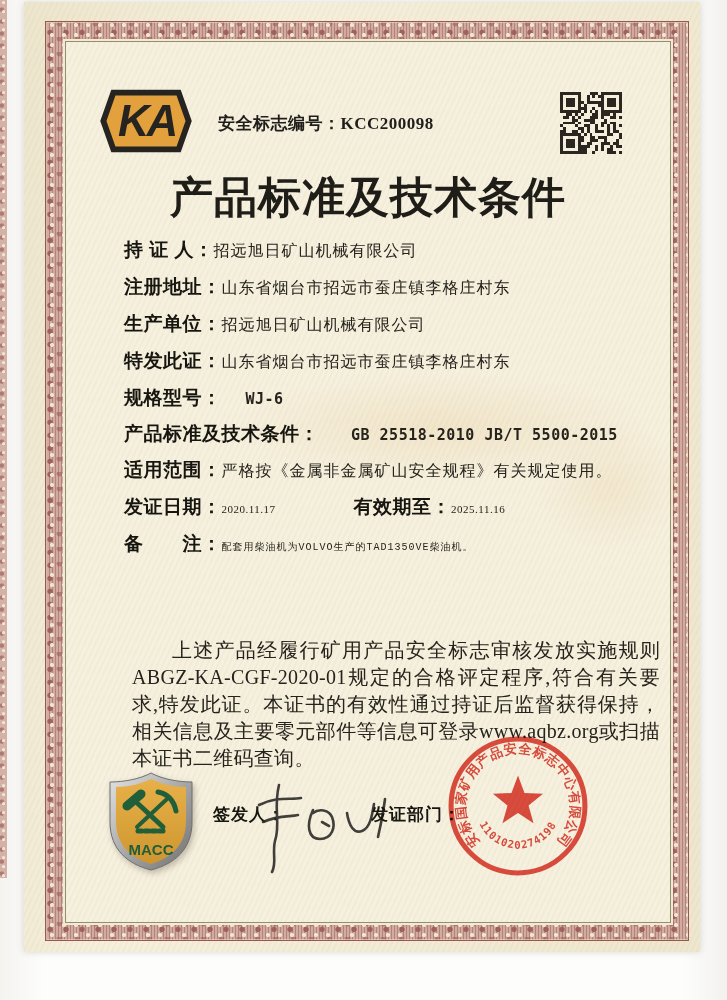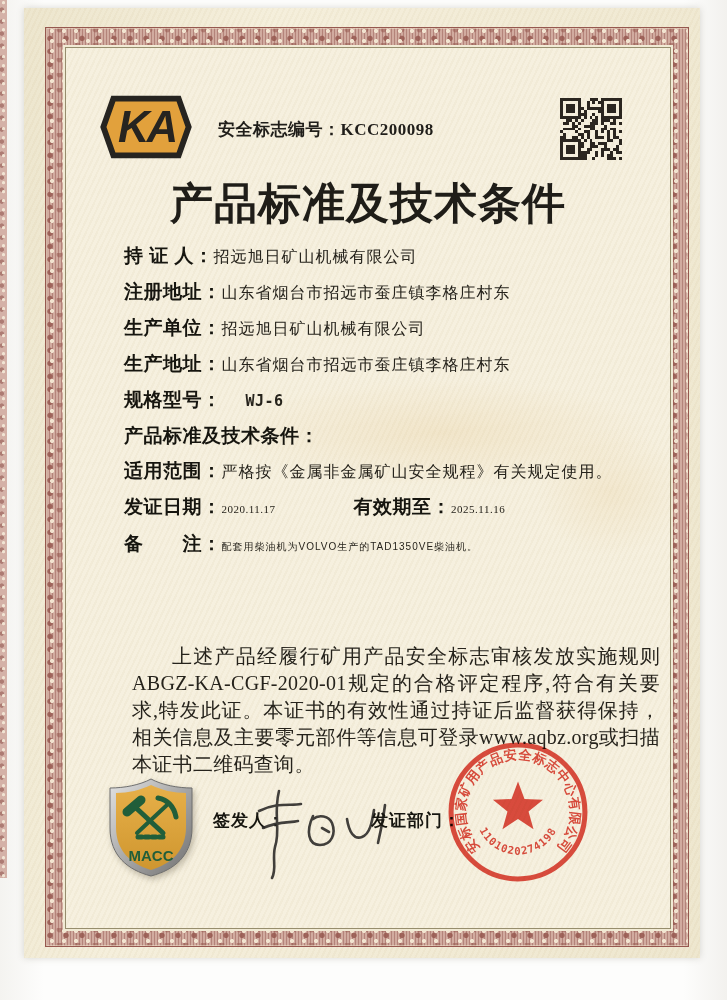--- a/index.html
+++ b/index.html
@@ -6,21 +6,21 @@
   body{
     width:727px;height:1000px;
     background:linear-gradient(90deg,#f4f3f0 0%,#fdfdfc 6%,#fdfdfc 94%,#f2f1ee 100%);
     font-family:"Liberation Sans",sans-serif;
     position:relative;overflow:hidden;
   }
   .page{position:absolute;left:0;top:0;width:727px;height:1000px;}
 
   
   .paper{
-    position:absolute;left:24px;top:8px;width:676px;height:950px;
+    position:absolute;left:24px;top:2px;width:676px;height:950px;
     background:
       repeating-linear-gradient(115deg,rgba(213,199,164,.10) 0 2px,rgba(255,252,240,.08) 2px 5px),
       linear-gradient(100deg,#ece4cb,#f4eeda 30%,#f1ead4 60%,#ede5cc);
     box-shadow:0 0 7px rgba(90,85,70,.22);
   }
 
   
   .band{
     position:absolute;left:21px;top:19px;right:11px;bottom:11px;
     background-color:#c79b90;
@@ -63,21 +63,21 @@
   .doc-title{position:absolute;left:0;top:127px;width:100%;text-align:center;
     font-family:"Liberation Serif",serif;font-weight:700;font-size:43px;color:#1f1d18;letter-spacing:1px;}
 
   
   .rows{position:absolute;left:58px;top:197px;width:530px;}
   .row{display:flex;align-items:baseline;line-height:22px;margin-bottom:13px;white-space:nowrap;}
   .flabel{font-family:"Liberation Sans",sans-serif;font-weight:700;font-size:19px;color:#16150f;
     min-width:84px;letter-spacing:.5px;flex:0 0 auto;}
   .flabel.wide{min-width:0;margin-right:8px;}
   .fvalue{font-size:16px;color:#26231c;}
-  .v-kai{font-family:Liberation Sans, sans-serif;letter-spacing:1px;}
+  .v-kai{font-family:Liberation Mono, monospace;letter-spacing:1px;}
   .v-mono{font-family:"DejaVu Sans Mono",monospace;font-weight:700;font-size:15px;letter-spacing:.5px;padding-left:24px;}
   .v-serif{font-family:"Liberation Serif",serif;font-size:11px;letter-spacing:.5px;}
   .pair2{margin-left:78px;display:flex;align-items:baseline;}
 
   
   .statement{position:absolute;left:34px;top:595px;width:528px;
     font-family:"Liberation Serif",serif;font-size:20px;line-height:27px;color:#26231c;
     text-align:justify;text-indent:2em;letter-spacing:.3px;margin-left:32px;}
 
   
@@ -360,29 +360,30 @@
         </div>
         <div class="row">
           <span class="flabel">注册地址：</span>
           <span class="fvalue v-kai">山东省烟台市招远市蚕庄镇李格庄村东</span>
         </div>
         <div class="row">
           <span class="flabel">生产单位：</span>
           <span class="fvalue v-kai">招远旭日矿山机械有限公司</span>
         </div>
         <div class="row">
-          <span class="flabel">生产地址：</span>
+          <span class="flabel">特发此证：</span>
           <span class="fvalue v-kai">山东省烟台市招远市蚕庄镇李格庄村东</span>
         </div>
         <div class="row">
           <span class="flabel">规格型号：</span>
           <span class="fvalue v-mono">WJ-6</span>
         </div>
         <div class="row">
           <span class="flabel wide">产品标准及技术条件：</span>
+          <span class="fvalue v-mono">GB 25518-2010 JB/T 5500-2015</span>
         </div>
         <div class="row">
           <span class="flabel">适用范围：</span>
           <span class="fvalue v-kai">严格按《金属非金属矿山安全规程》有关规定使用。</span>
         </div>
         <div class="row">
           <span class="flabel">发证日期：</span>
           <span class="fvalue v-serif">2020.11.17</span>
           <span class="pair2">
             <span class="flabel">有效期至：</span>

